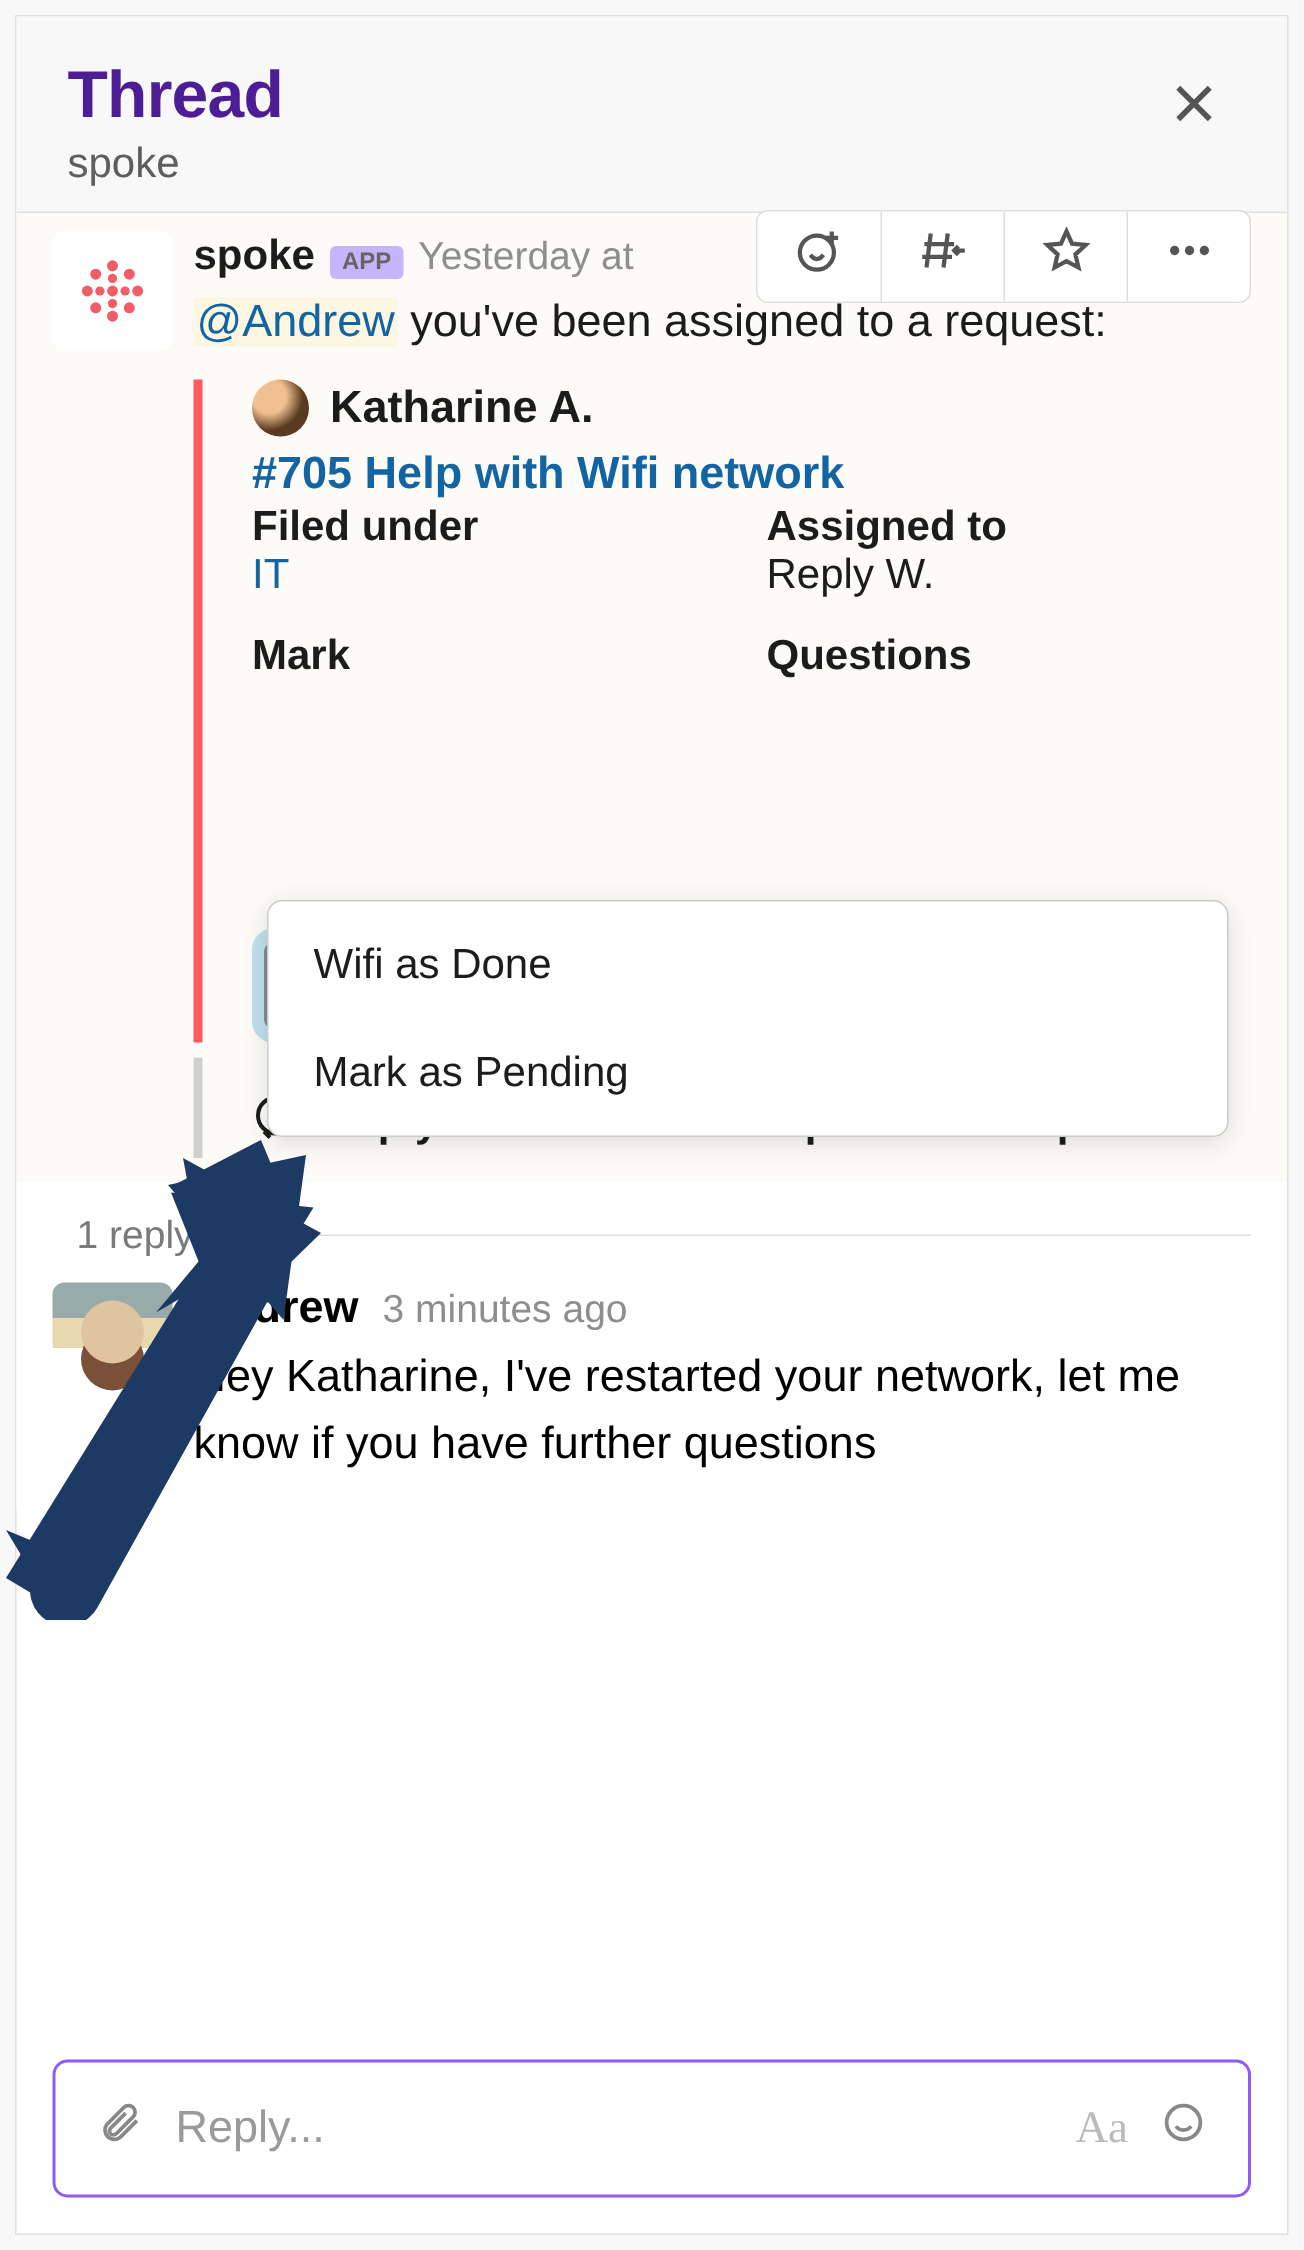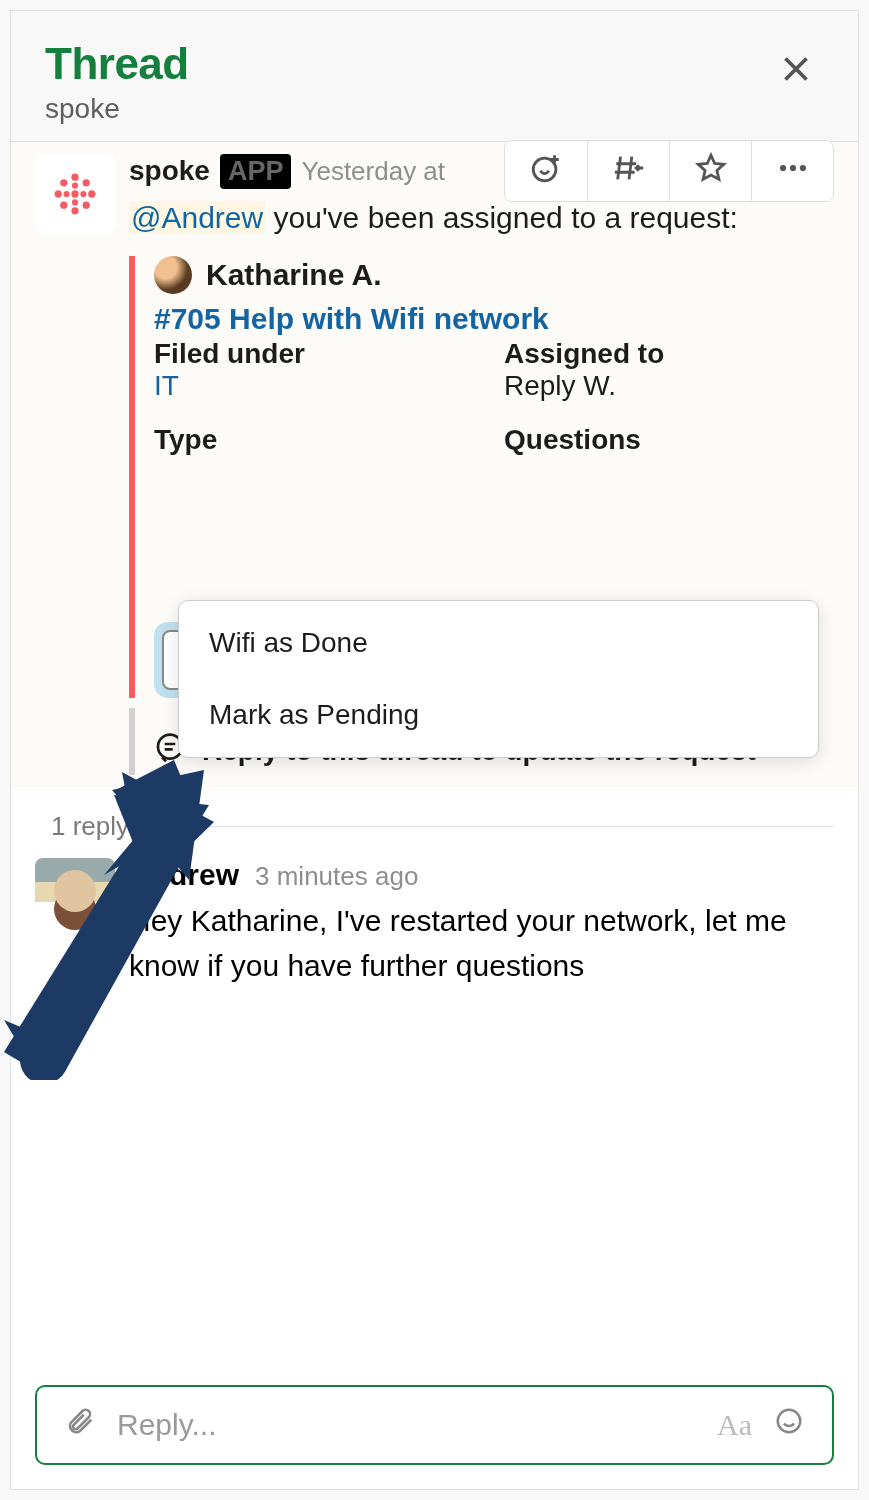--- a/index.html
+++ b/index.html
@@ -21,21 +21,21 @@
   }
   .header {
     padding: 28px 34px 16px 34px;
     border-bottom: 1px solid #e0e0e0;
     background: #f8f8f8;
     display: flex;
     align-items: flex-start;
     justify-content: space-between;
   }
   .header-left { display: flex; flex-direction: column; }
-  .thread-title { font-size: 44px; font-weight: 800; color: #15803d; letter-spacing: -0.5px; }
+  .thread-title { font-size: 44px; font-weight: 800; color: #4c1d95; letter-spacing: -0.5px; }
   .thread-sub { font-size: 28px; color: #5e5e5e; margin-top: 4px; }
   .close-btn {
     font-size: 42px; color: #444; background: none; border: none; cursor: pointer;
     line-height: 1; padding: 6px 10px; margin-top: 6px;
   }
 
   .thread-body { flex: 1; display: flex; flex-direction: column; }
 
   .msg {
     display: flex;
@@ -45,21 +45,21 @@
   }
   .avatar {
     width: 80px; height: 80px; border-radius: 8px; flex-shrink: 0; margin-right: 14px;
     background: #fff; display: flex; align-items: center; justify-content: center;
   }
   .spoke-avatar svg { width: 56px; height: 56px; }
   .msg-content { flex: 1; font-size: 28px; color: #1d1c1d; }
   .msg-head { display: flex; align-items: baseline; gap: 10px; flex-wrap: wrap; }
   .msg-user { font-weight: 800; font-size: 28px; }
   .app-badge {
-    background: #000000; color: #666; font-size: 27px;
+    background: #c4b5fd; color: #666; font-size: 16px;
     padding: 2px 8px; border-radius: 4px; font-weight: 600;
   }
   .msg-time { color: #8e8e8e; font-size: 26px; }
   .mention {
     color: #1264a3; background: #fdf6e3;
     padding: 0 2px; border-radius: 2px;
   }
   .msg-text { font-size: 30px; line-height: 1.55; margin-top: 6px; }
 
   
@@ -73,21 +73,21 @@
     border-left: 1px solid #ddd; cursor: pointer;
     display: flex; align-items: center; justify-content: center;
     color: #555; font-size: 30px;
   }
   .action-strip button:first-child { border-left: none; }
 
   
   .attachment {
     margin: 14px 0 6px 0;
     border-left: 6px solid #ff5b5b;
-    padding-left: 19px;
+    padding-left: 33px;
     position: relative;
   }
   .attachment.gray-bar { border-left-color: #d0d0d0; }
   .req-head { display: flex; align-items: center; gap: 14px; }
   .req-avatar {
     width: 38px; height: 38px; border-radius: 50%;
     background: radial-gradient(circle at 30% 30%, #f0c090 0 30%, #5a3a20 60%);
     flex-shrink: 0;
   }
   .req-name { font-weight: 800; font-size: 30px; }
@@ -169,24 +169,24 @@
   }
   .reply-content { flex: 1; }
   .reply-head { display: flex; align-items: baseline; gap: 16px; }
   .reply-user { font-weight: 800; font-size: 30px; }
   .reply-time { color: #8e8e8e; font-size: 26px; }
   .reply-text { font-size: 30px; line-height: 1.5; margin-top: 6px; }
 
   
   .reply-input-wrap {
     margin: 18px 24px 24px 24px;
-    border: 2px solid #15803d;
+    border: 2px solid #8b5cf6;
     border-radius: 10px;
     display: flex; align-items: center;
-    height: 80px;
+    height: 92px;
     padding: 0 20px;
     background: #fff;
   }
   .reply-input-wrap .icon-btn {
     background: none; border: none; cursor: pointer;
     color: #888; font-size: 32px; padding: 0 8px;
   }
   .reply-input {
     flex: 1; border: none; outline: none;
     font-size: 30px; color: #333; padding: 0 14px;
@@ -260,21 +260,21 @@
           <div class="req-grid">
             <div>
               <div class="req-label">Filed under</div>
               <div class="req-val-link">IT</div>
             </div>
             <div>
               <div class="req-label">Assigned to</div>
               <div>Reply W.</div>
             </div>
             <div>
-              <div class="req-label">Type</div>
+              <div class="req-label">Mark</div>
             </div>
             <div>
               <div class="req-label">Questions</div>
             </div>
           </div>
 
           <div style="height:150px"></div>
 
           <div class="status-btn-wrap">
             <button class="status-btn">

